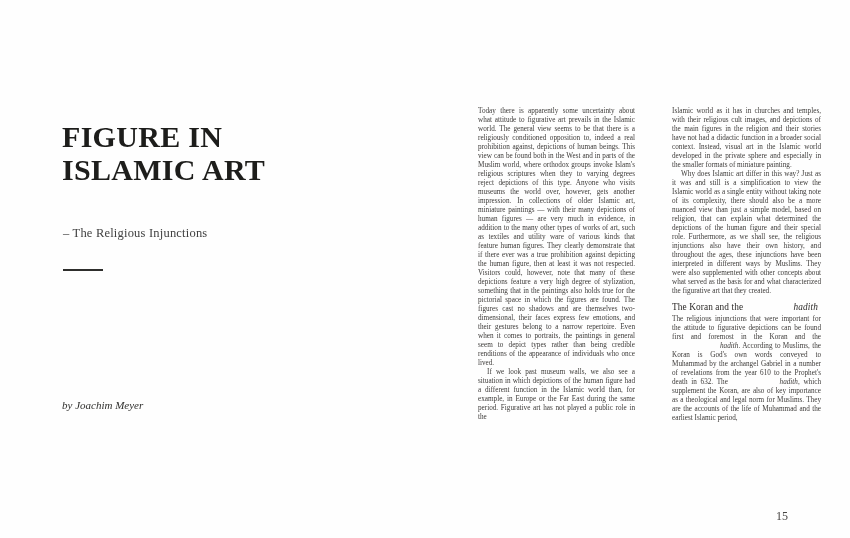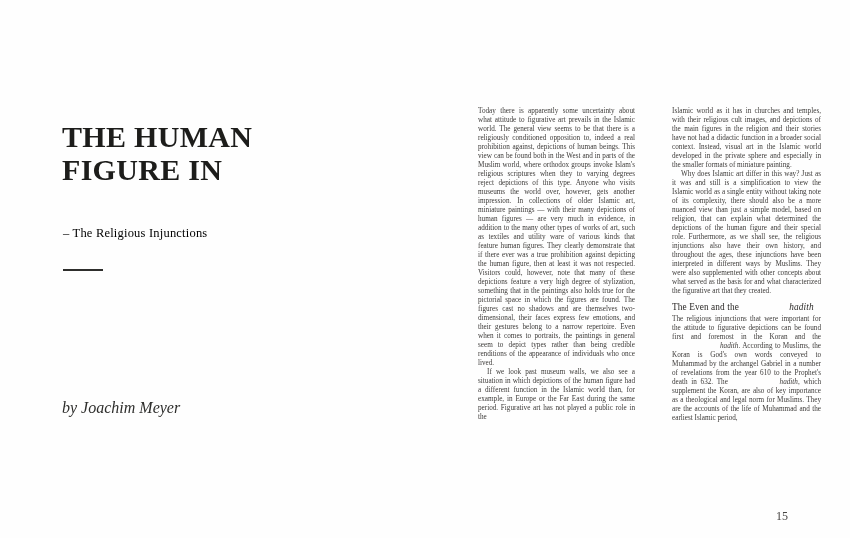--- a/index.html
+++ b/index.html
@@ -26,36 +26,36 @@
     font-weight: 700;
     letter-spacing: 0.3px;
     color: #1d1d1b;
   }
   .title span { display: block; }
   .subtitle {
     position: absolute;
     left: 63px;
     top: 226px;
     font-size: 12.5px;
-    color: #000000;
+    color: #404040;
     letter-spacing: 0.2px;
   }
   .rule {
     position: absolute;
     left: 63px;
     top: 269px;
     width: 40px;
     height: 2px;
     background: #2e2e2c;
   }
   .byline {
     position: absolute;
     left: 62px;
     top: 399px;
-    font-size: 16px;
+    font-size: 11px;
     font-style: italic;
     color: #2e2e2c;
   }
 
   
   .col {
     position: absolute;
     top: 107px;
     font-size: 7.2px;
     line-height: 9px;
@@ -86,35 +86,35 @@
     color: #464442;
   }
 </style>
 </head>
 <body>
 
 <div class="spread">
 
   <div>
     <h1 class="title">
-      <span>THE HUMAN</span>
       <span>FIGURE IN</span>
+      <span>ISLAMIC ART</span>
     </h1>
     <div class="subtitle">– The Religious Injunctions</div>
     <div class="rule"></div>
     <div class="byline">by Joachim Meyer</div>
   </div>
 
   <div>
     <div class="col col-1">
       <p>Today there is apparently some uncertainty about what attitude to figurative art prevails in the Islamic world. The general view seems to be that there is a religiously conditioned opposition to, indeed a real prohibition against, depictions of human beings. This view can be found both in the West and in parts of the Muslim world, where orthodox groups invoke Islam's religious scriptures when they to varying degrees reject depictions of this type. Anyone who visits museums the world over, however, gets another impression. In collections of older Islamic art, miniature paintings — with their many depictions of human figures — are very much in evidence, in addition to the many other types of works of art, such as textiles and utility ware of various kinds that feature human figures. They clearly demonstrate that if there ever was a true prohibition against depicting the human figure, then at least it was not respected. Visitors could, however, note that many of these depictions feature a very high degree of stylization, something that in the paintings also holds true for the pictorial space in which the figures are found. The figures cast no shadows and are themselves two-dimensional, their faces express few emotions, and their gestures belong to a narrow repertoire. Even when it comes to portraits, the paintings in general seem to depict types rather than being credible renditions of the appearance of individuals who once lived.</p>
       <p class="indent">If we look past museum walls, we also see a situation in which depictions of the human figure had a different function in the Islamic world than, for example, in Europe or the Far East during the same period. Figurative art has not played a public role in the</p>
     </div>
     <div class="col col-2">
       <p>Islamic world as it has in churches and temples, with their religious cult images, and depictions of the main figures in the religion and their stories have not had a didactic function in a broader social context. Instead, visual art in the Islamic world developed in the private sphere and especially in the smaller formats of miniature painting.</p>
       <p class="indent">Why does Islamic art differ in this way? Just as it was and still is a simplification to view the Islamic world as a single entity without taking note of its complexity, there should also be a more nuanced view than just a simple model, based on religion, that can explain what determined the depictions of the human figure and their special role. Furthermore, as we shall see, the religious injunctions also have their own history, and throughout the ages, these injunctions have been interpreted in different ways by Muslims. They were also supplemented with other concepts about what served as the basis for and what characterized the figurative art that they created.</p>
-      <h3><span>The Even and the </span><em>hadith</em></h3>
+      <h3><span>The Koran and the </span><em>hadith</em></h3>
       <p><span>The religious injunctions that were important for the attitude to figurative depictions can be found first and foremost in the Koran and the </span><em>hadith</em><span>. According to Muslims, the Koran is God's own words conveyed to Muhammad by the archangel Gabriel in a number of revelations from the year 610 to the Prophet's death in 632. The </span><em>hadith</em><span>, which supplement the Koran, are also of key importance as a theological and legal norm for Muslims. They are the accounts of the life of Muhammad and the earliest Islamic period,</span></p>
     </div>
     <div class="page-number">15</div>
   </div>
 
 </div>
 
 </body></html>

